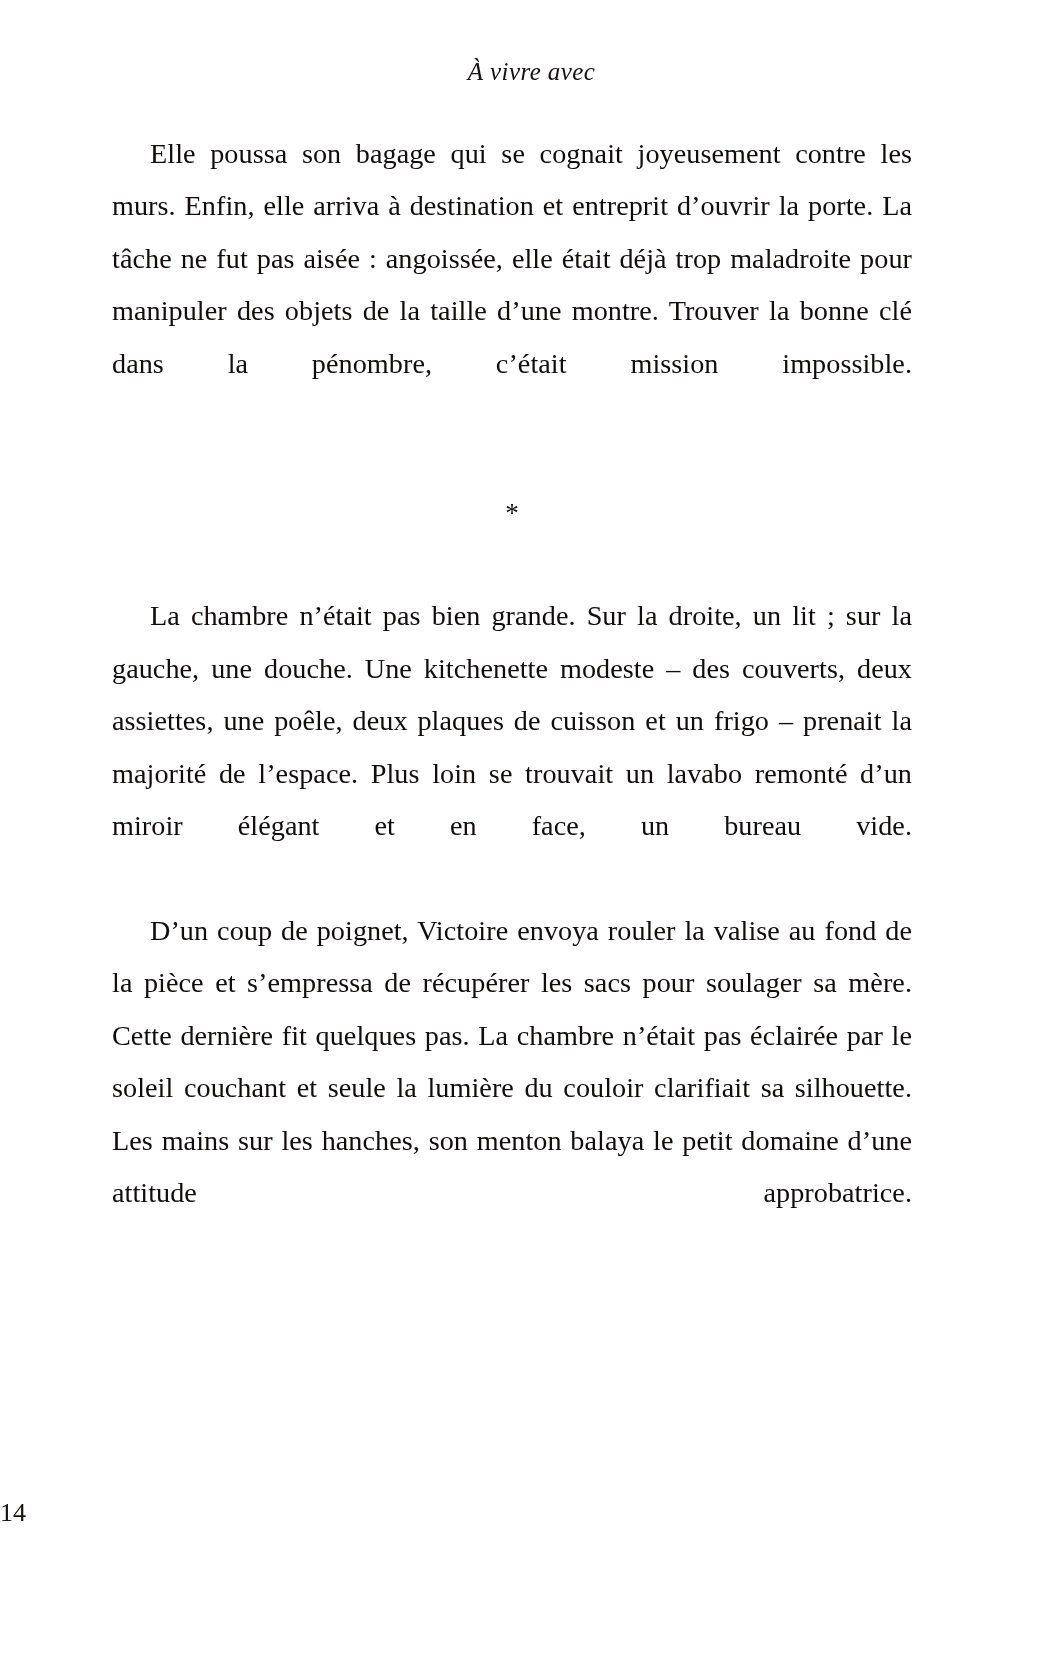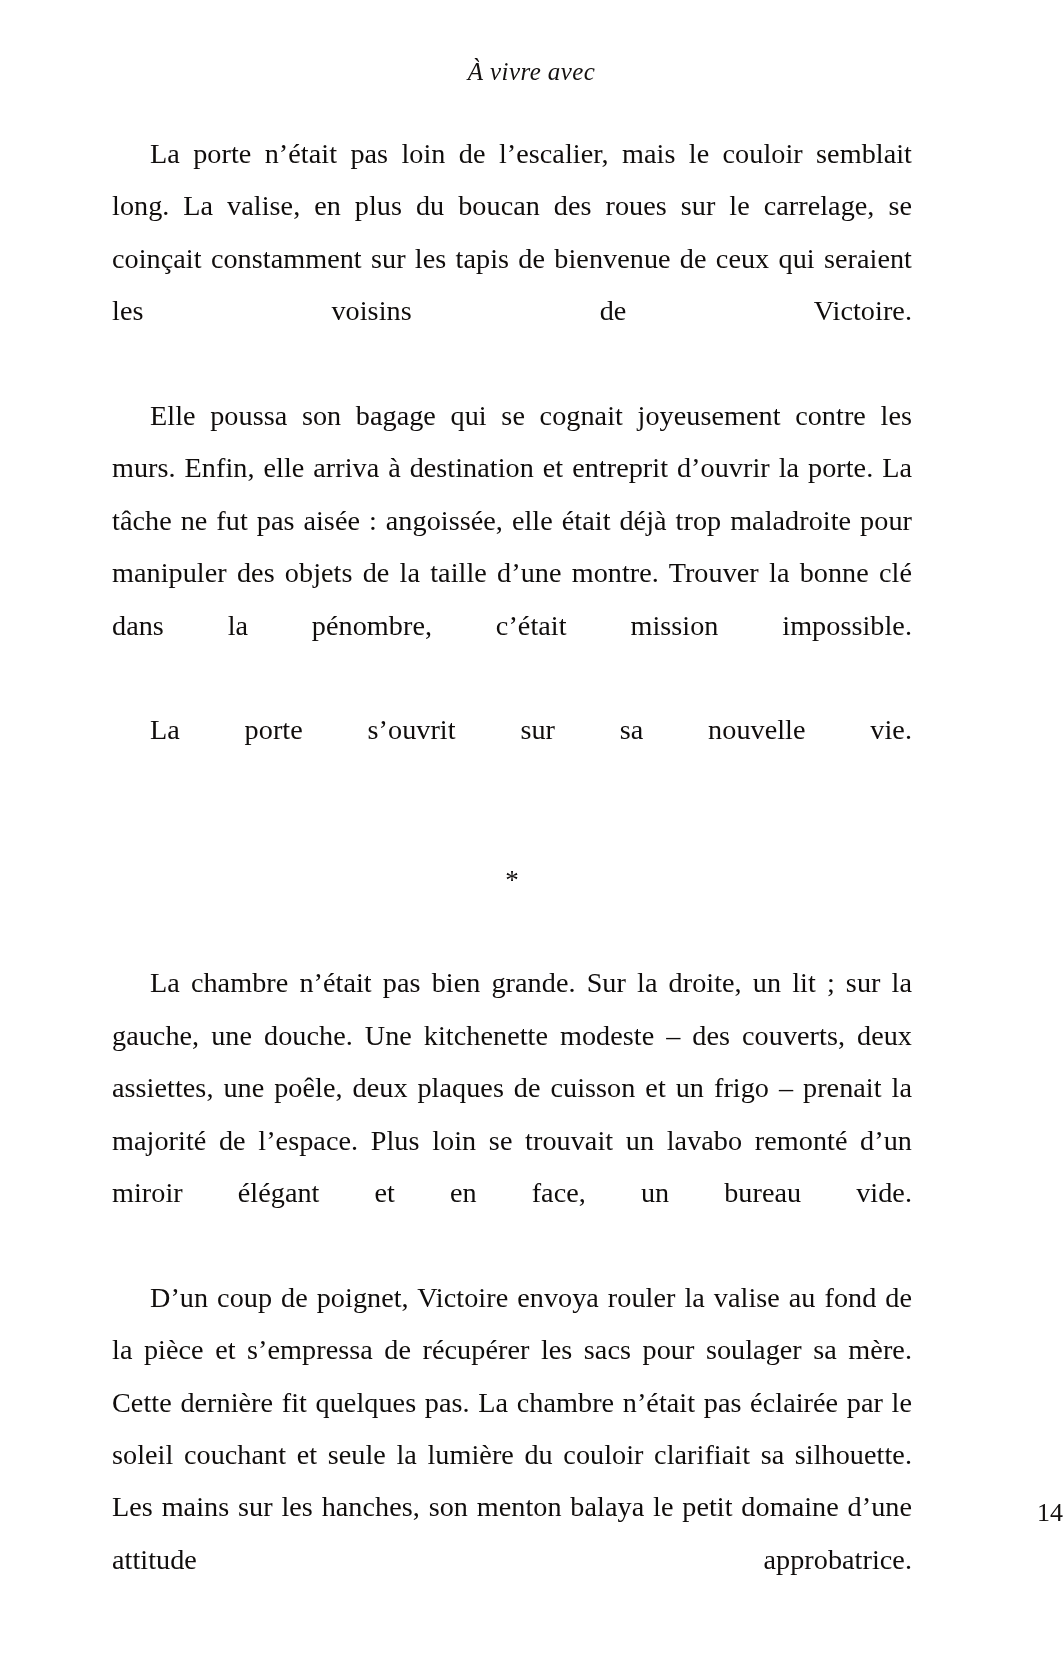--- a/index.html
+++ b/index.html
@@ -73,37 +73,35 @@
 
   .break-spacer-top { height: 58px; }
   .break-spacer-bottom { height: 90px; }
 
   
   .folio {
     position: absolute;
     bottom: 126px;
     left: 0;
     right: 0;
-    text-align: right;
+    text-align: left;
     font-size: 26px;
     color: #141110;
   }
 </style>
 </head>
 <body>
 
 <div class="page">
 
   <div class="running-head">À vivre avec</div>
 
   <div class="textblock">
 
-    <p class="para">La porte n’était pas loin de l’escalier, mais le couloir semblait long. La valise, en plus du boucan des roues sur le carrelage, se coinçait constamment sur les tapis de bienvenue de ceux qui seraient les voisins de Victoire.</p>
     <p class="para">Elle poussa son bagage qui se cognait joyeusement contre les murs. Enfin, elle arriva à destination et entreprit d’ouvrir la porte. La tâche ne fut pas aisée : angoissée, elle était déjà trop maladroite pour manipuler des objets de la taille d’une montre. Trouver la bonne clé dans la pénombre, c’était mission impossible.</p>
-    <p class="para">La porte s’ouvrit sur sa nouvelle vie.</p>
 
     <div class="break-spacer-top"></div>
     <div class="section-break">*</div>
     <div class="break-spacer-bottom"></div>
 
     <p class="para">La chambre n’était pas bien grande. Sur la droite, un lit ; sur la gauche, une douche. Une kitchenette modeste – des couverts, deux assiettes, une poêle, deux plaques de cuisson et un frigo – prenait la majorité de l’espace. Plus loin se trouvait un lavabo remonté d’un miroir élégant et en face, un bureau vide.</p>
     <p class="para">D’un coup de poignet, Victoire envoya rouler la valise au fond de la pièce et s’empressa de récupérer les sacs pour soulager sa mère. Cette dernière fit quelques pas. La chambre n’était pas éclairée par le soleil couchant et seule la lumière du couloir clarifiait sa silhouette. Les mains sur les hanches, son menton balaya le petit domaine d’une attitude approbatrice.</p>
 
   </div>
 

